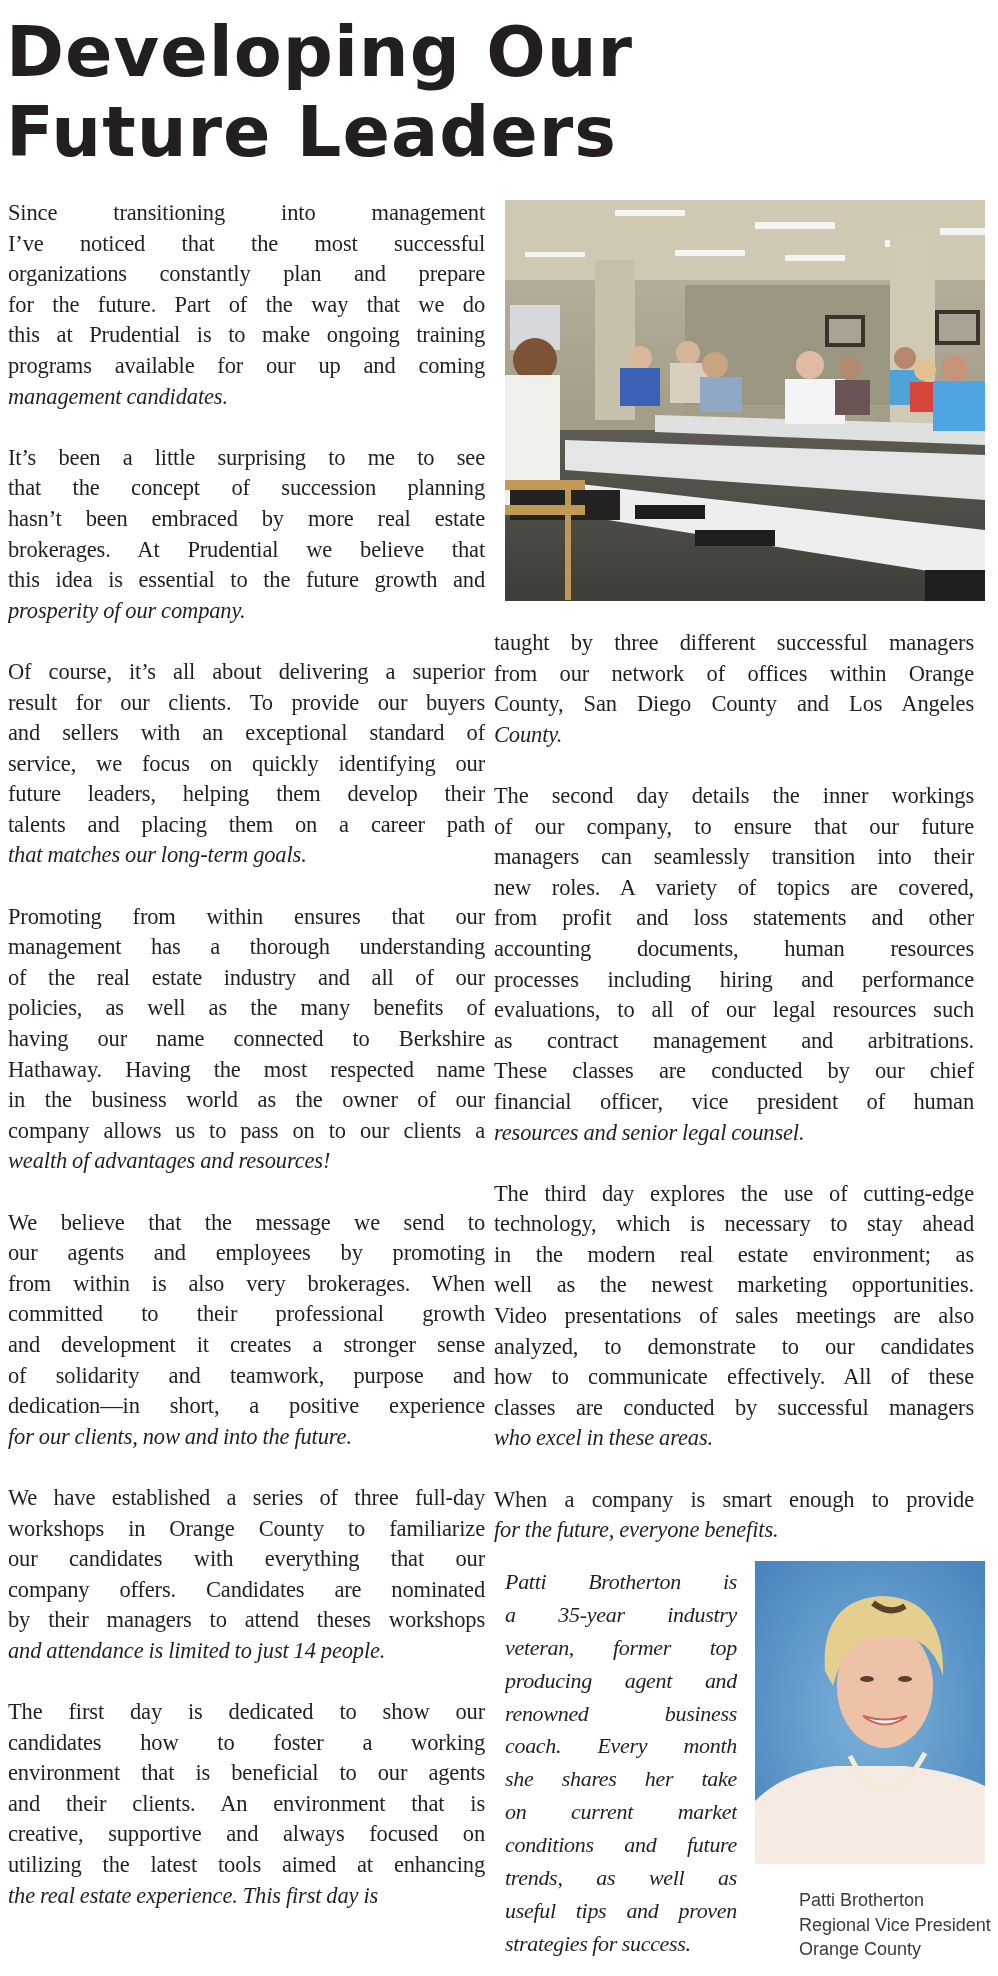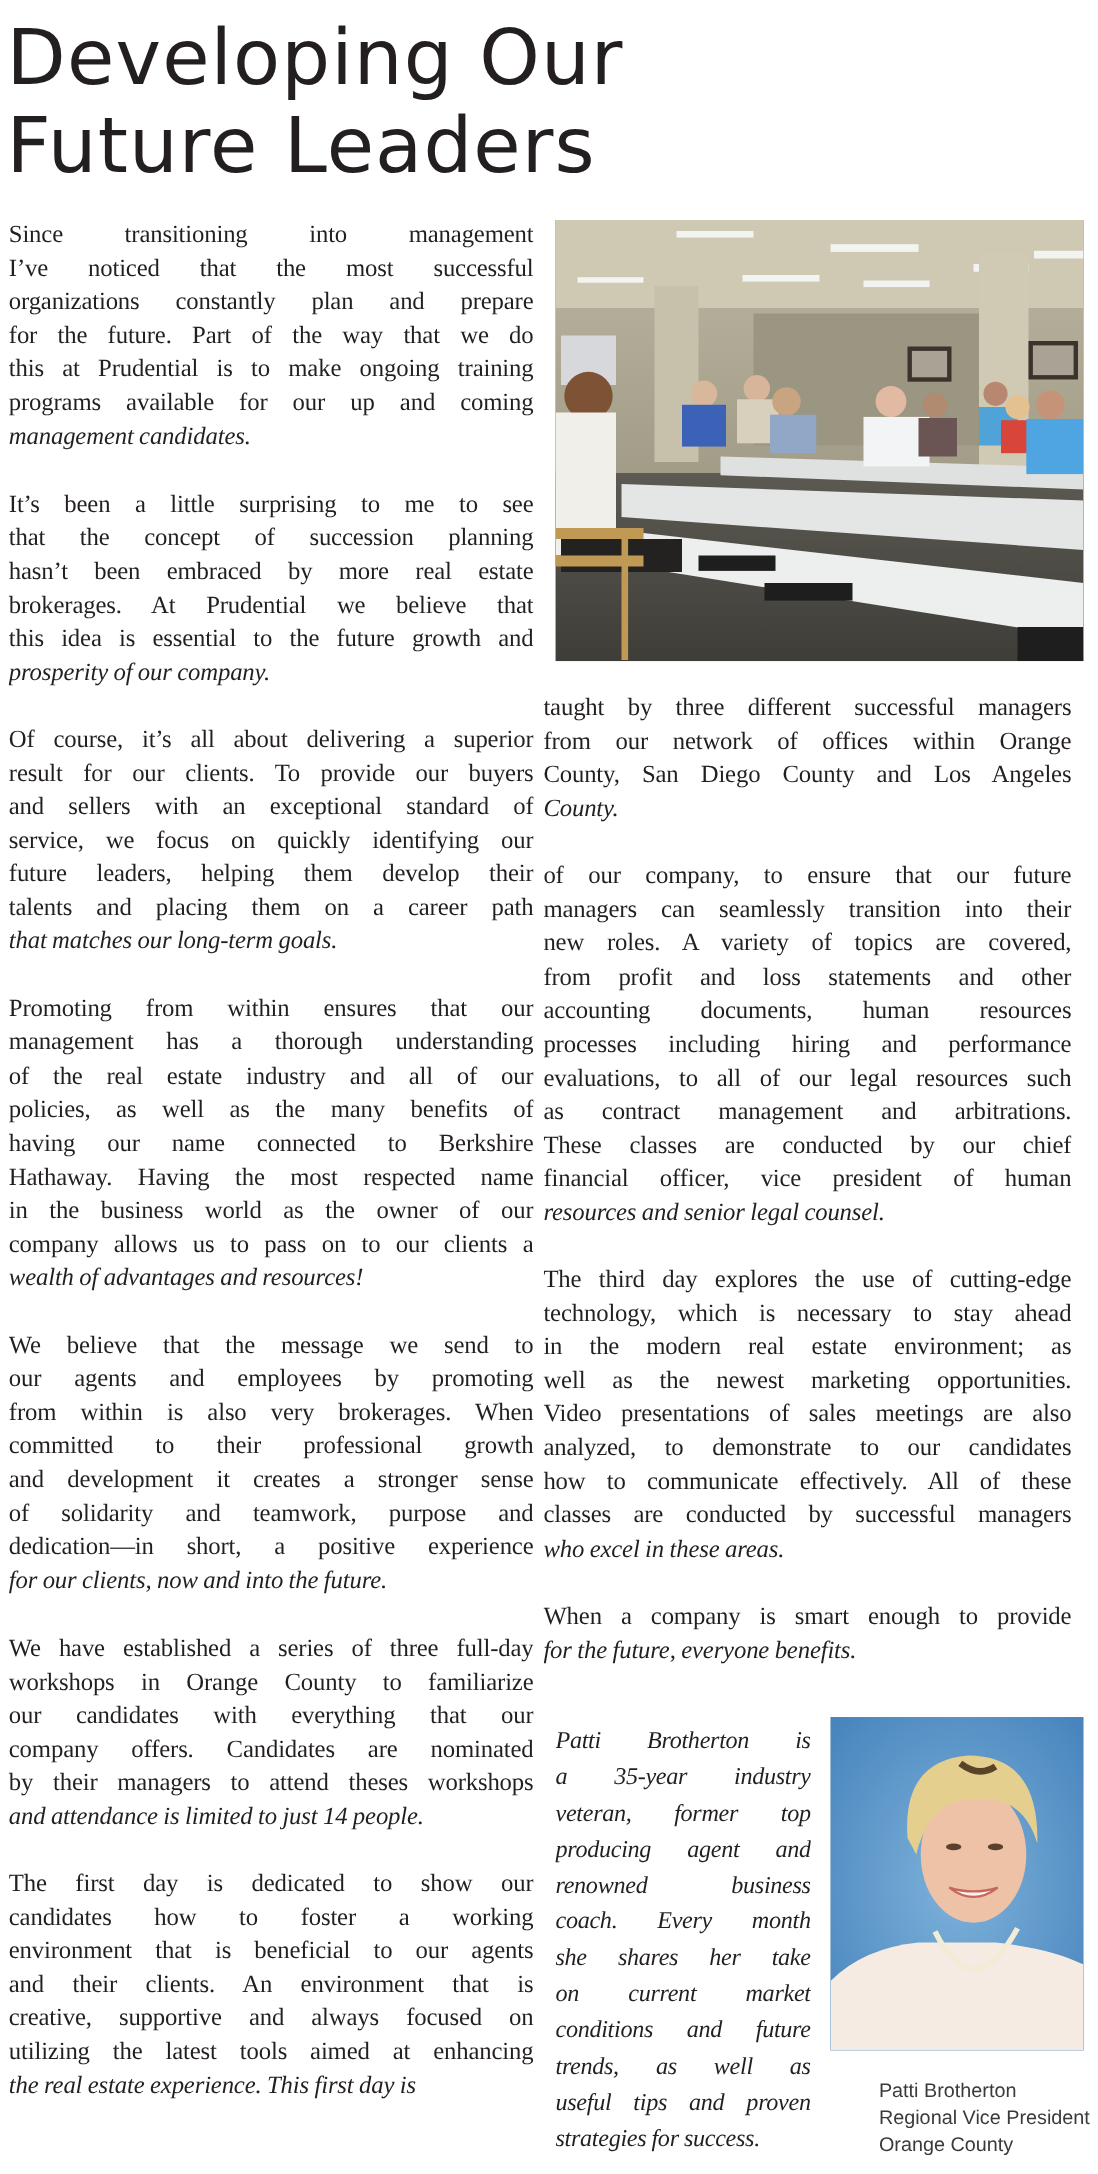--- a/index.html
+++ b/index.html
@@ -1,20 +1,20 @@
 <!DOCTYPE html>
 <html><head>
 <meta charset="utf-8">
 <style>
   html, body { margin: 0; padding: 0; background: #ffffff; }
   body { width: 998px; height: 1976px; position: relative; overflow: hidden; color: #231f20; }
 
   .headline {
     position: absolute; left: 6px; top: 12px; margin: 0;
-    font-family: "DejaVu Sans", sans-serif; font-weight: normal;
+    font-family: "DejaVu Sans", sans-serif; font-weight: bold;
     font-size: 70px; line-height: 80px; color: #231f20; letter-spacing: 1px;
   }
   .headline span { display: block; }
 
   .col { position: absolute; }
   .col-left  { left: 8px;   top: 198px; width: 477px; }
   .col-right-top { left: 494px; top: 628px; width: 480px; }
   .col-bio { left: 505px; top: 1566px; width: 232px; }
 
   .para { margin: 0 0 30.6px 0; }
@@ -178,20 +178,21 @@
 </div>
 
 <div class="col col-right-top">
     <div class="para">
       <span class="line">taught by three different successful managers</span>
       <span class="line">from our network of offices within Orange</span>
       <span class="line">County, San Diego County and Los Angeles</span>
       <span class="line last">County.</span>
     </div>
     <div class="para">
+      <span class="line">The second day details the inner workings</span>
       <span class="line">of our company, to ensure that our future</span>
       <span class="line">managers can seamlessly transition into their</span>
       <span class="line">new roles.  A variety of topics are covered,</span>
       <span class="line">from profit and loss statements and other</span>
       <span class="line">accounting documents, human resources</span>
       <span class="line">processes including hiring and performance</span>
       <span class="line">evaluations, to all of our legal resources such</span>
       <span class="line">as contract management and arbitrations.</span>
       <span class="line">These classes are conducted by our chief</span>
       <span class="line">financial officer, vice president of human</span>

